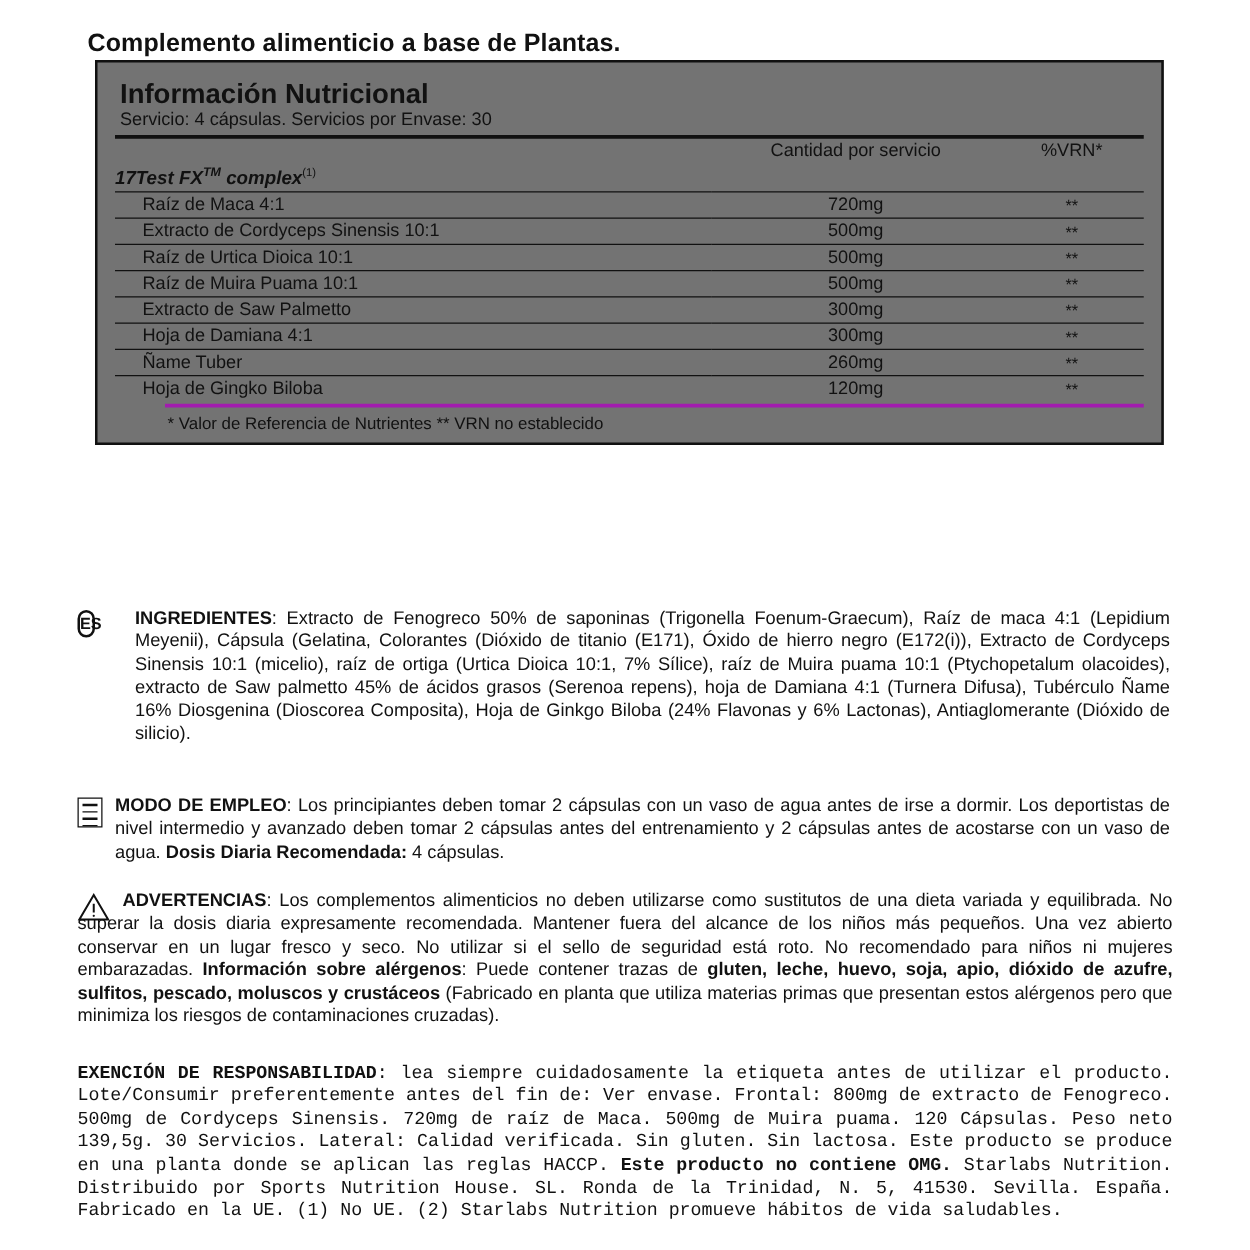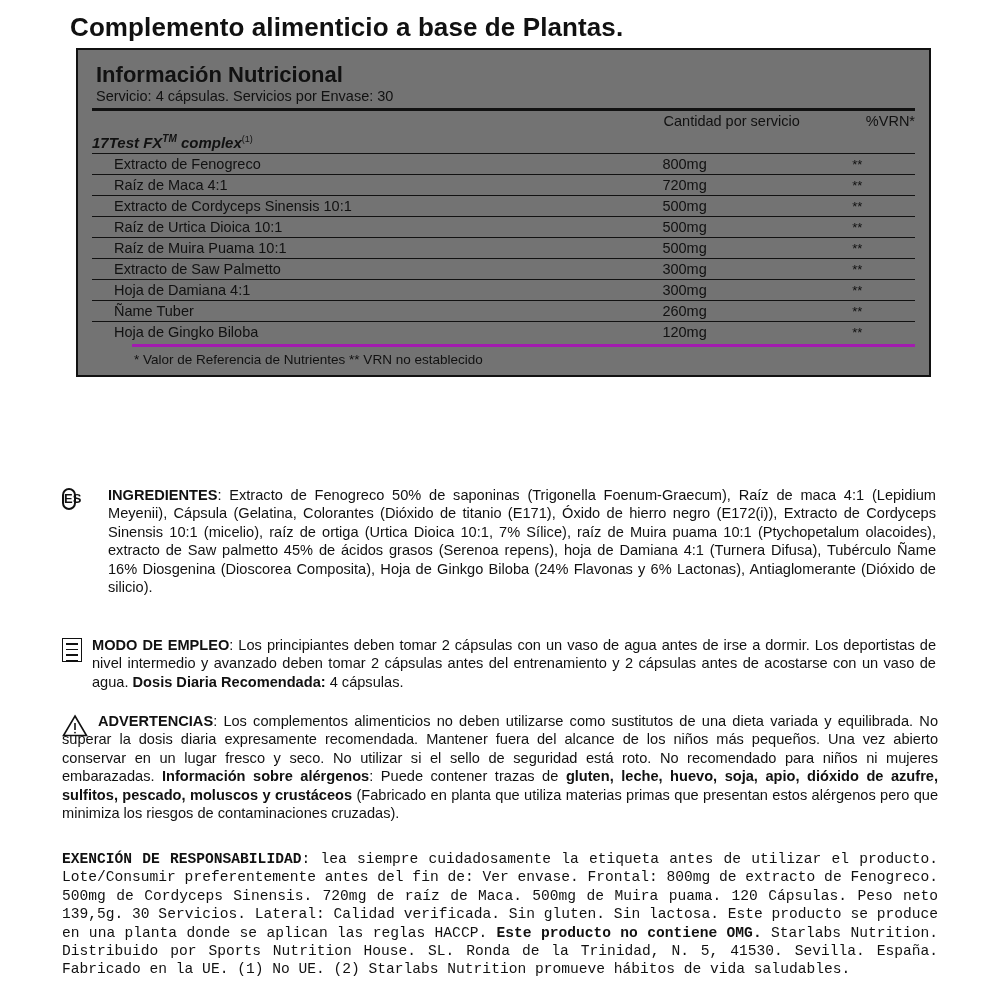--- a/index.html
+++ b/index.html
@@ -19,22 +19,22 @@
     width: 1000px;
     height: 1000px;
     box-sizing: border-box;
     padding: 0;
   }
 
   
   .top-heading {
     position: absolute;
     left: 70px;
-    top: 12px;
-    font-size: 26px;
+    top: 24px;
+    font-size: 20px;
     font-weight: bold;
     letter-spacing: 0.1px;
   }
 
   
   .nutrition-panel {
     position: absolute;
     left: 76px;
     top: 48px;
     width: 855px;
@@ -69,21 +69,20 @@
     vertical-align: bottom;
   }
   .col-name { width: 58%; }
   .col-amt  { width: 28%; text-align: center; }
   .col-vrn  { width: 14%; text-align: center; }
 
   .hdr-row td {
     padding-bottom: 6px;
     padding-top: 4px;
     font-size: 14.5px;
-    text-align: right;
   }
   .hdr-amt { text-align: center; }
   .hdr-vrn { text-align: center; }
 
   .complex-row td {
     font-style: italic;
     font-weight: bold;
     font-size: 15px;
     padding-top: 4px;
     padding-bottom: 3px;
@@ -171,25 +170,20 @@
         <tr class="hdr-row">
           <td class="col-name"></td>
           <td class="col-amt hdr-amt">Cantidad por servicio</td>
           <td class="col-vrn hdr-vrn">%VRN*</td>
         </tr>
         <tr class="complex-row">
           <td colspan="3"><span>17Test FX</span><span class="tm">TM</span><span> complex</span><sup>(1)</sup></td>
         </tr>
 
         <tr class="ing-row">
-          <td class="col-name">Extracto de Fenogreco</td>
-          <td class="col-amt">800mg</td>
-          <td class="col-vrn">**</td>
-        </tr>
-        <tr class="ing-row">
           <td class="col-name">Raíz de Maca 4:1</td>
           <td class="col-amt">720mg</td>
           <td class="col-vrn">**</td>
         </tr>
         <tr class="ing-row">
           <td class="col-name">Extracto de Cordyceps Sinensis 10:1</td>
           <td class="col-amt">500mg</td>
           <td class="col-vrn">**</td>
         </tr>
         <tr class="ing-row">

